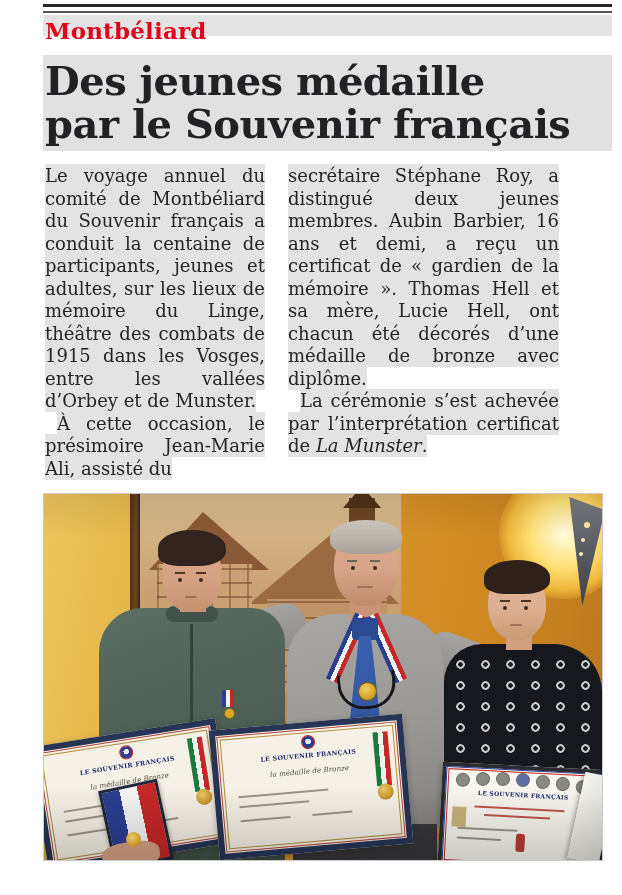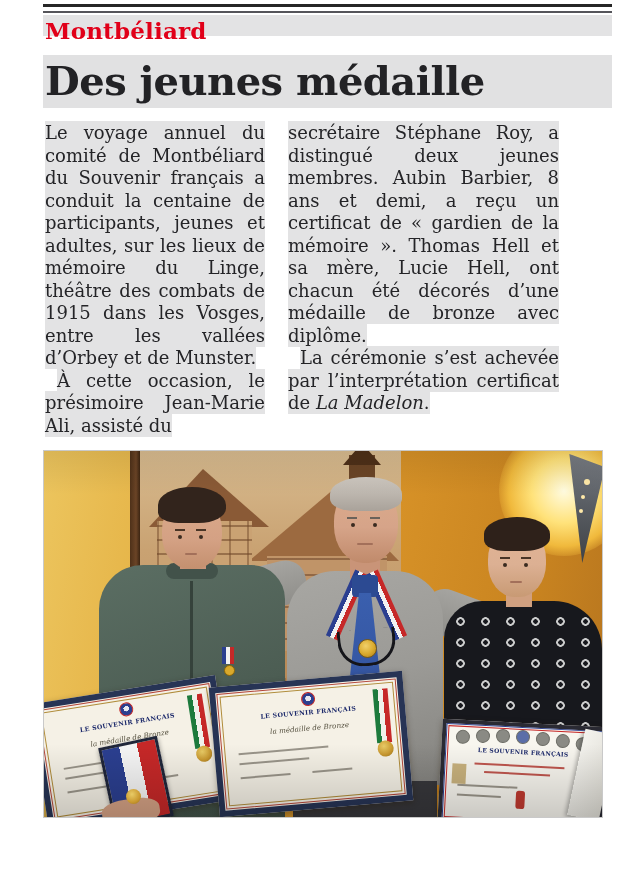--- a/index.html
+++ b/index.html
@@ -179,30 +179,31 @@
 
   <div class="top-rules"></div>
 
   <div class="kicker-wrap">
     <div class="kicker-band"></div>
     <h3 class="kicker">Montbéliard</h3>
   </div>
 
   <div class="headline">
     <div class="hl">Des jeunes médaille</div>
+    <div class="hl">par le Souvenir français</div>
   </div>
 
   <div class="columns">
     <div class="col col-left">
       <p><span class="scanband">Le voyage annuel du comité de Montbéliard du Souvenir français a conduit la centaine de participants, jeunes et adultes, sur les lieux de mé­moire du Linge, théâtre des combats de 1915 dans les Vos­ges, entre les vallées d’Orbey et de Munster.</span></p>
       <p class="indent"><span class="scanband">À cette occasion, le prési­moire Jean-Marie Ali, assisté du</span></p>
     </div>
     <div class="col col-right">
-      <p><span class="scanband">secrétaire Stéphane Roy, a dis­tingué deux jeunes membres. Aubin Barbier, 8 ans et demi, a reçu un certificat de « gar­dien de la mémoire ». Thomas Hell et sa mère, Lucie Hell, ont chacun été décorés d’une mé­daille de bronze avec diplôme.</span></p>
-      <p class="indent"><span class="scanband"><span>La cérémonie s’est achevée par l’interprétation certificat de </span><span class="ital">La Madelon</span><span>.</span></span></p>
+      <p><span class="scanband">secrétaire Stéphane Roy, a dis­tingué deux jeunes membres. Aubin Barbier, 16 ans et demi, a reçu un certificat de « gar­dien de la mémoire ». Thomas Hell et sa mère, Lucie Hell, ont chacun été décorés d’une mé­daille de bronze avec diplôme.</span></p>
+      <p class="indent"><span class="scanband"><span>La cérémonie s’est achevée par l’interprétation certificat de </span><span class="ital">La Munster</span><span>.</span></span></p>
     </div>
   </div>
 
   <div class="photo">
     <div class="wall"></div>
     <div class="glow"></div>
 
     <div class="mural">
       <div class="mural-roof1"></div>
       <div class="mural-roof2"></div>

